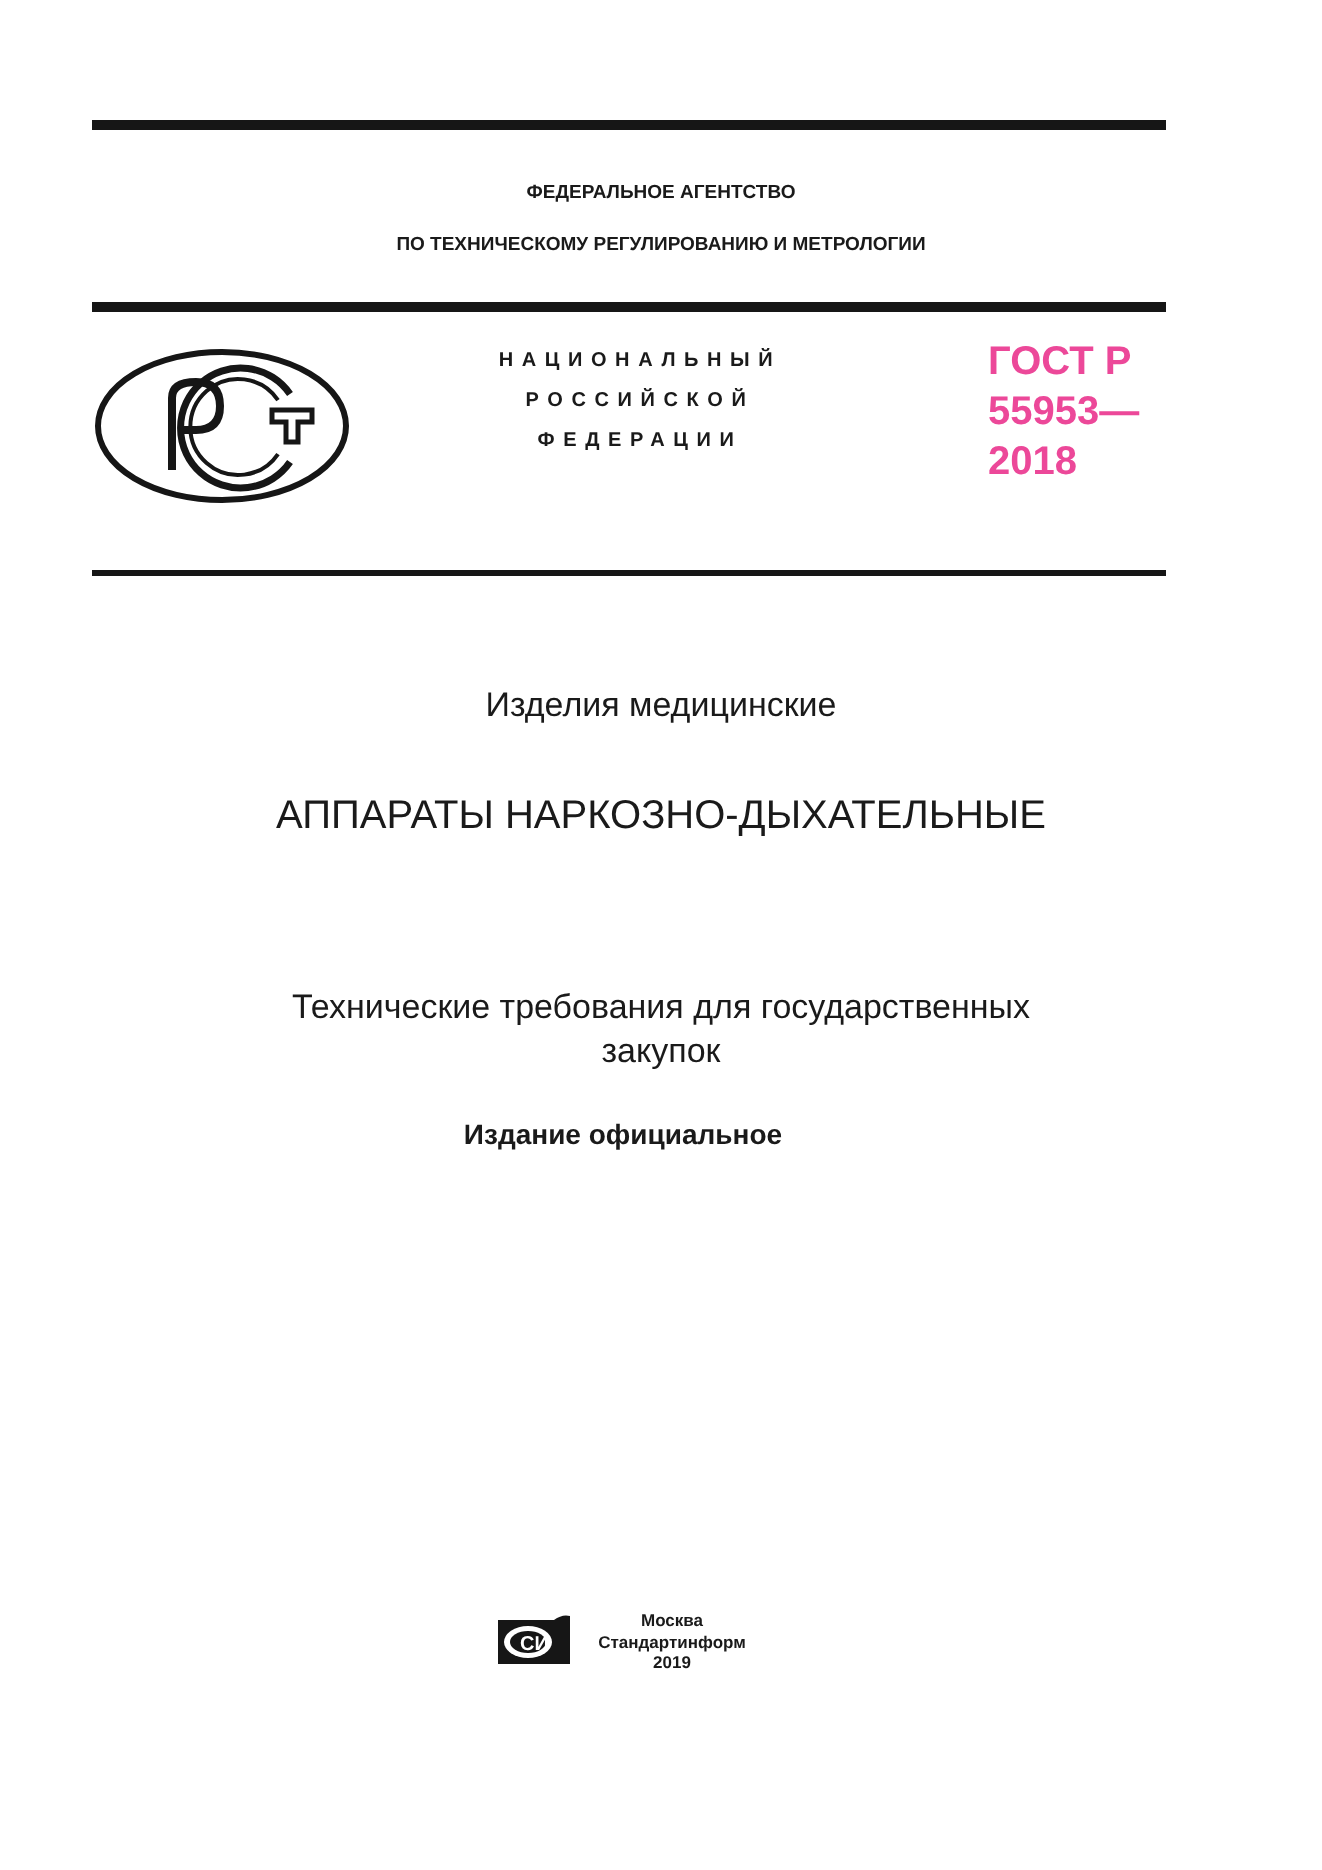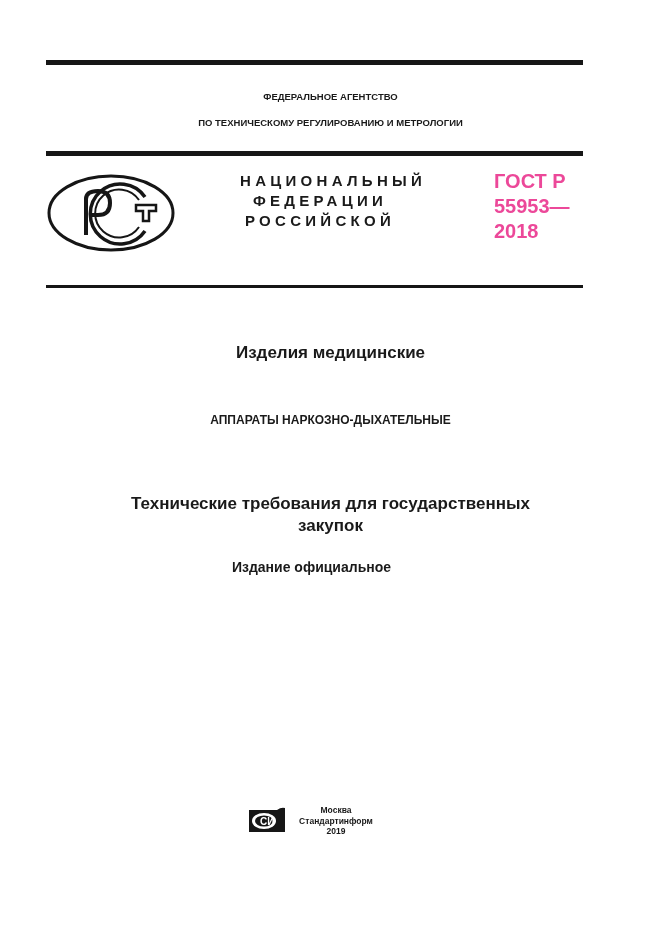--- a/index.html
+++ b/index.html
@@ -8,26 +8,26 @@
     .rule { position: absolute; left: 46px; width: 537px; background: #161616; }
     .rule-top { top: 60px; height: 5px; }
     .rule-mid { top: 151px; height: 5px; }
     .rule-bot { top: 285px; height: 3px; }
     .agency { position: absolute; left: 0; width: 661px; text-align: center;
               font-weight: bold; font-size: 9.5px; letter-spacing: 0; }
     .agency-1 { top: 91px; }
     .agency-2 { top: 117px; }
     .logo { position: absolute; left: 46px; top: 173px; width: 130px; height: 80px; }
     .national { position: absolute; left: 240px; top: 171px; width: 160px; text-align: center;
-                font-weight: bold; font-size: 15px; letter-spacing: 4.3px; line-height: 20px; }
+                font-weight: bold; font-size: 10px; letter-spacing: 4.3px; line-height: 20px; }
     .gost { position: absolute; left: 494px; top: 169px; font-weight: bold; font-size: 20px;
             line-height: 25px; color: #ec4899; }
-    .title-block { position: absolute; left: 0; width: 661px; text-align: center; font-weight: bold; }
+    .title-block { position: absolute; left: 0; width: 661px; text-align: center; font-weight: normal; }
     .t1 { top: 343px; font-size: 17px; }
-    .t2 { top: 413px; font-size: 12px; }
+    .t2 { top: 397px; font-size: 20px; }
     .t3 { top: 449px; font-size: 17px; line-height: 22px; margin-top: 44px; }
     .edition { position: absolute; left: 0; width: 623px; text-align: center; top: 559px;
                font-size: 14px; font-weight: bold; }
     .publisher-logo { position: absolute; left: 247px; top: 806px; width: 40px; height: 30px; }
     .publisher { position: absolute; left: 296px; top: 805px; width: 80px; text-align: center;
                  font-size: 8.5px; font-weight: bold; line-height: 10.5px; }
   </style>
 </head>
 <body>
 
@@ -46,22 +46,22 @@
     <path d="M93 27 A24 24 0 1 0 93 54" fill="none" stroke="#161616" stroke-width="2"></path>
 
     <path d="M40 62 L40 26 Q40 18 52 18 Q64 18 64 30 Q64 42 52 42 L44 42" fill="none" stroke="#161616" stroke-width="4"></path>
 
     <path d="M90 32 L110 32 L110 38 L103 38 L103 48 L97 48 L97 38 L90 38 Z" fill="none" stroke="#161616" stroke-width="2.5"></path>
   </svg>
 </div>
 
 <div class="national">
   <div>НАЦИОНАЛЬНЫЙ</div>
+  <div>РОССИЙСКОЙ</div>
   <div>ФЕДЕРАЦИИ</div>
-  <div>РОССИЙСКОЙ</div>
 </div>
 
 <div class="gost">
   <div>ГОСТ Р</div>
   <div>55953—</div>
   <div>2018</div>
 </div>
 
 <div class="rule rule-bot"></div>
 

